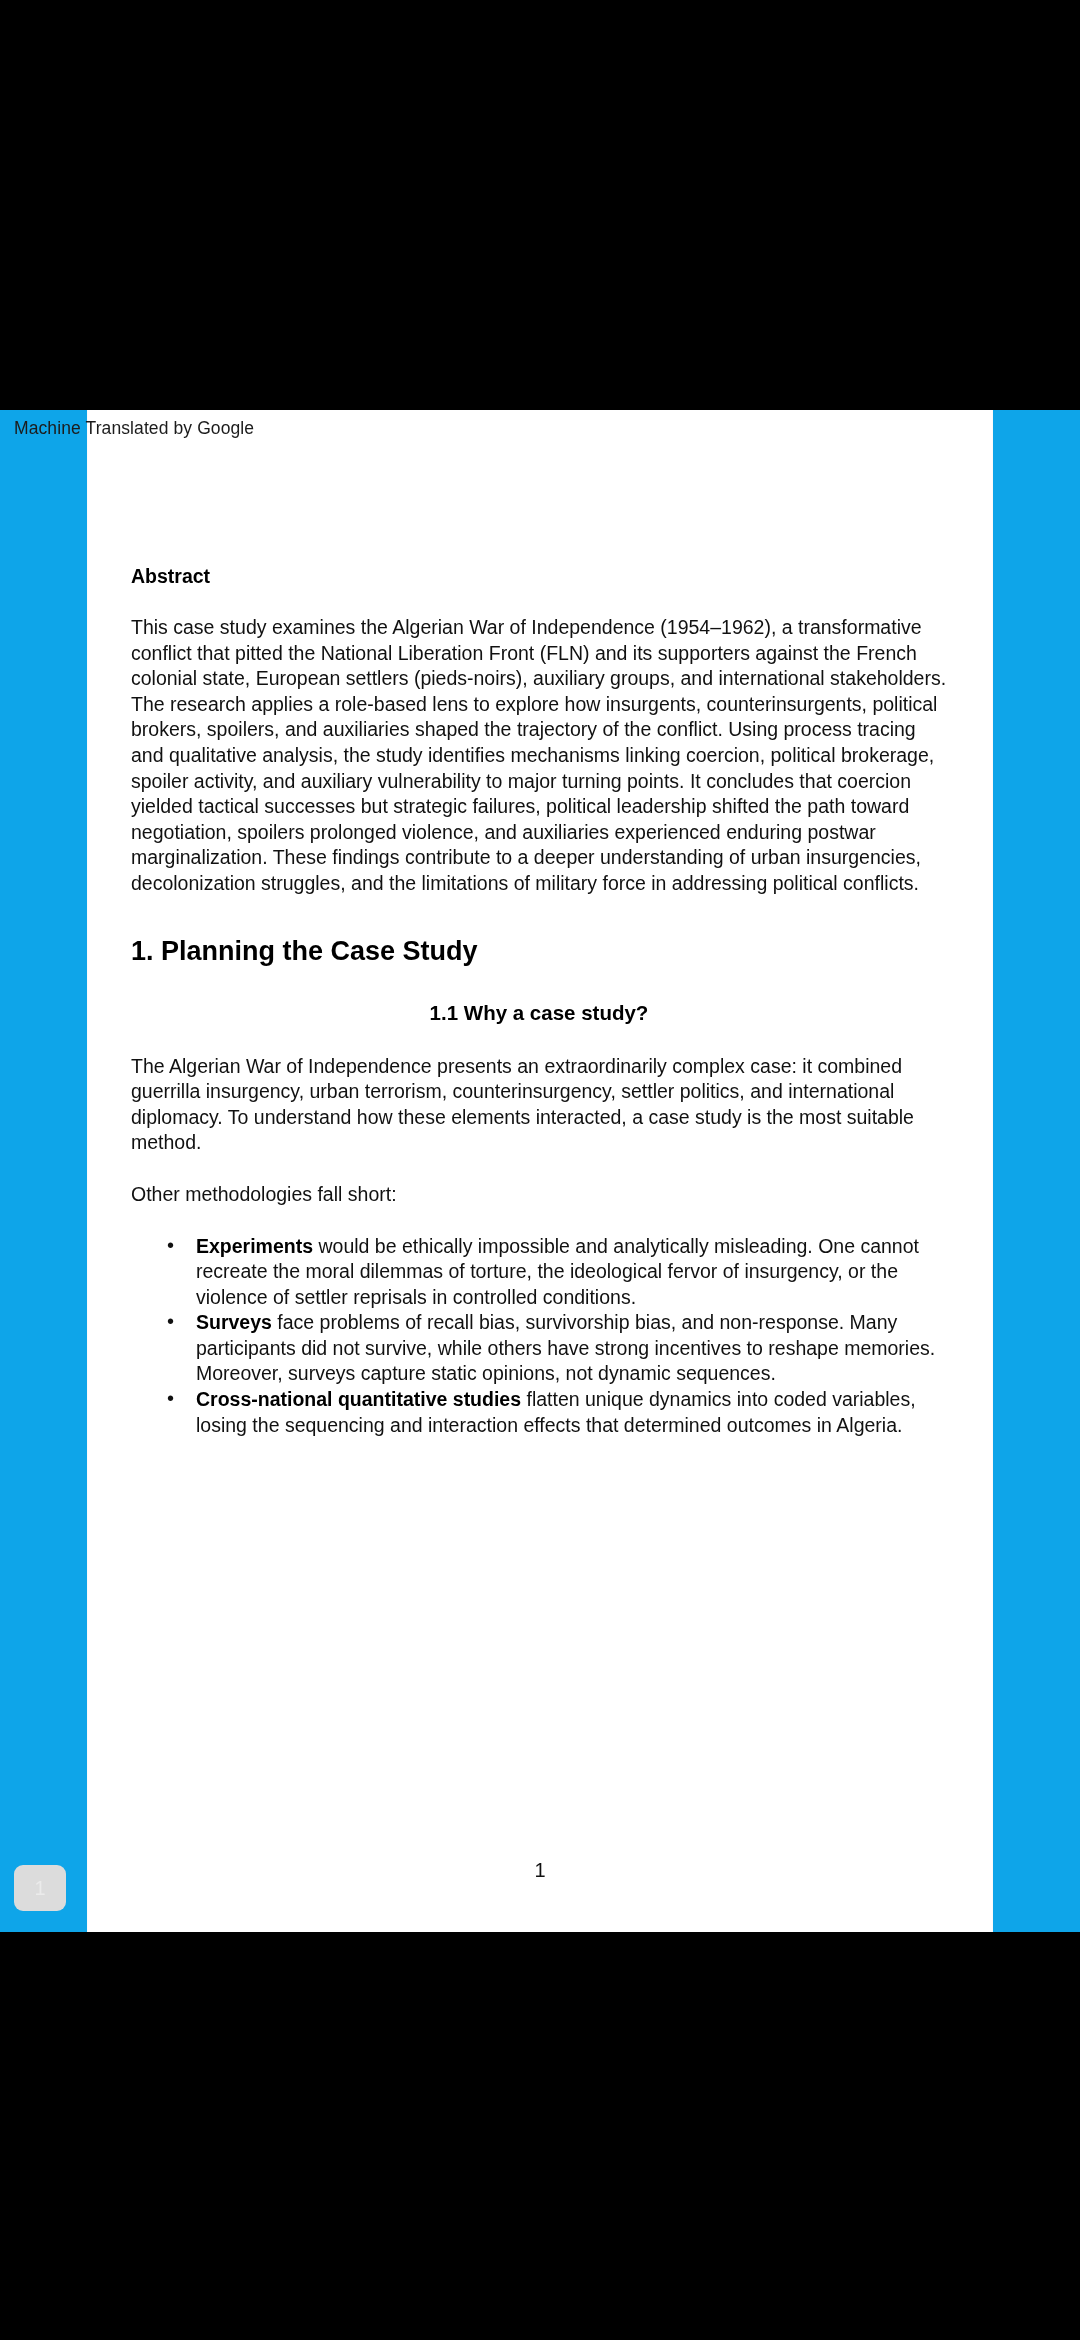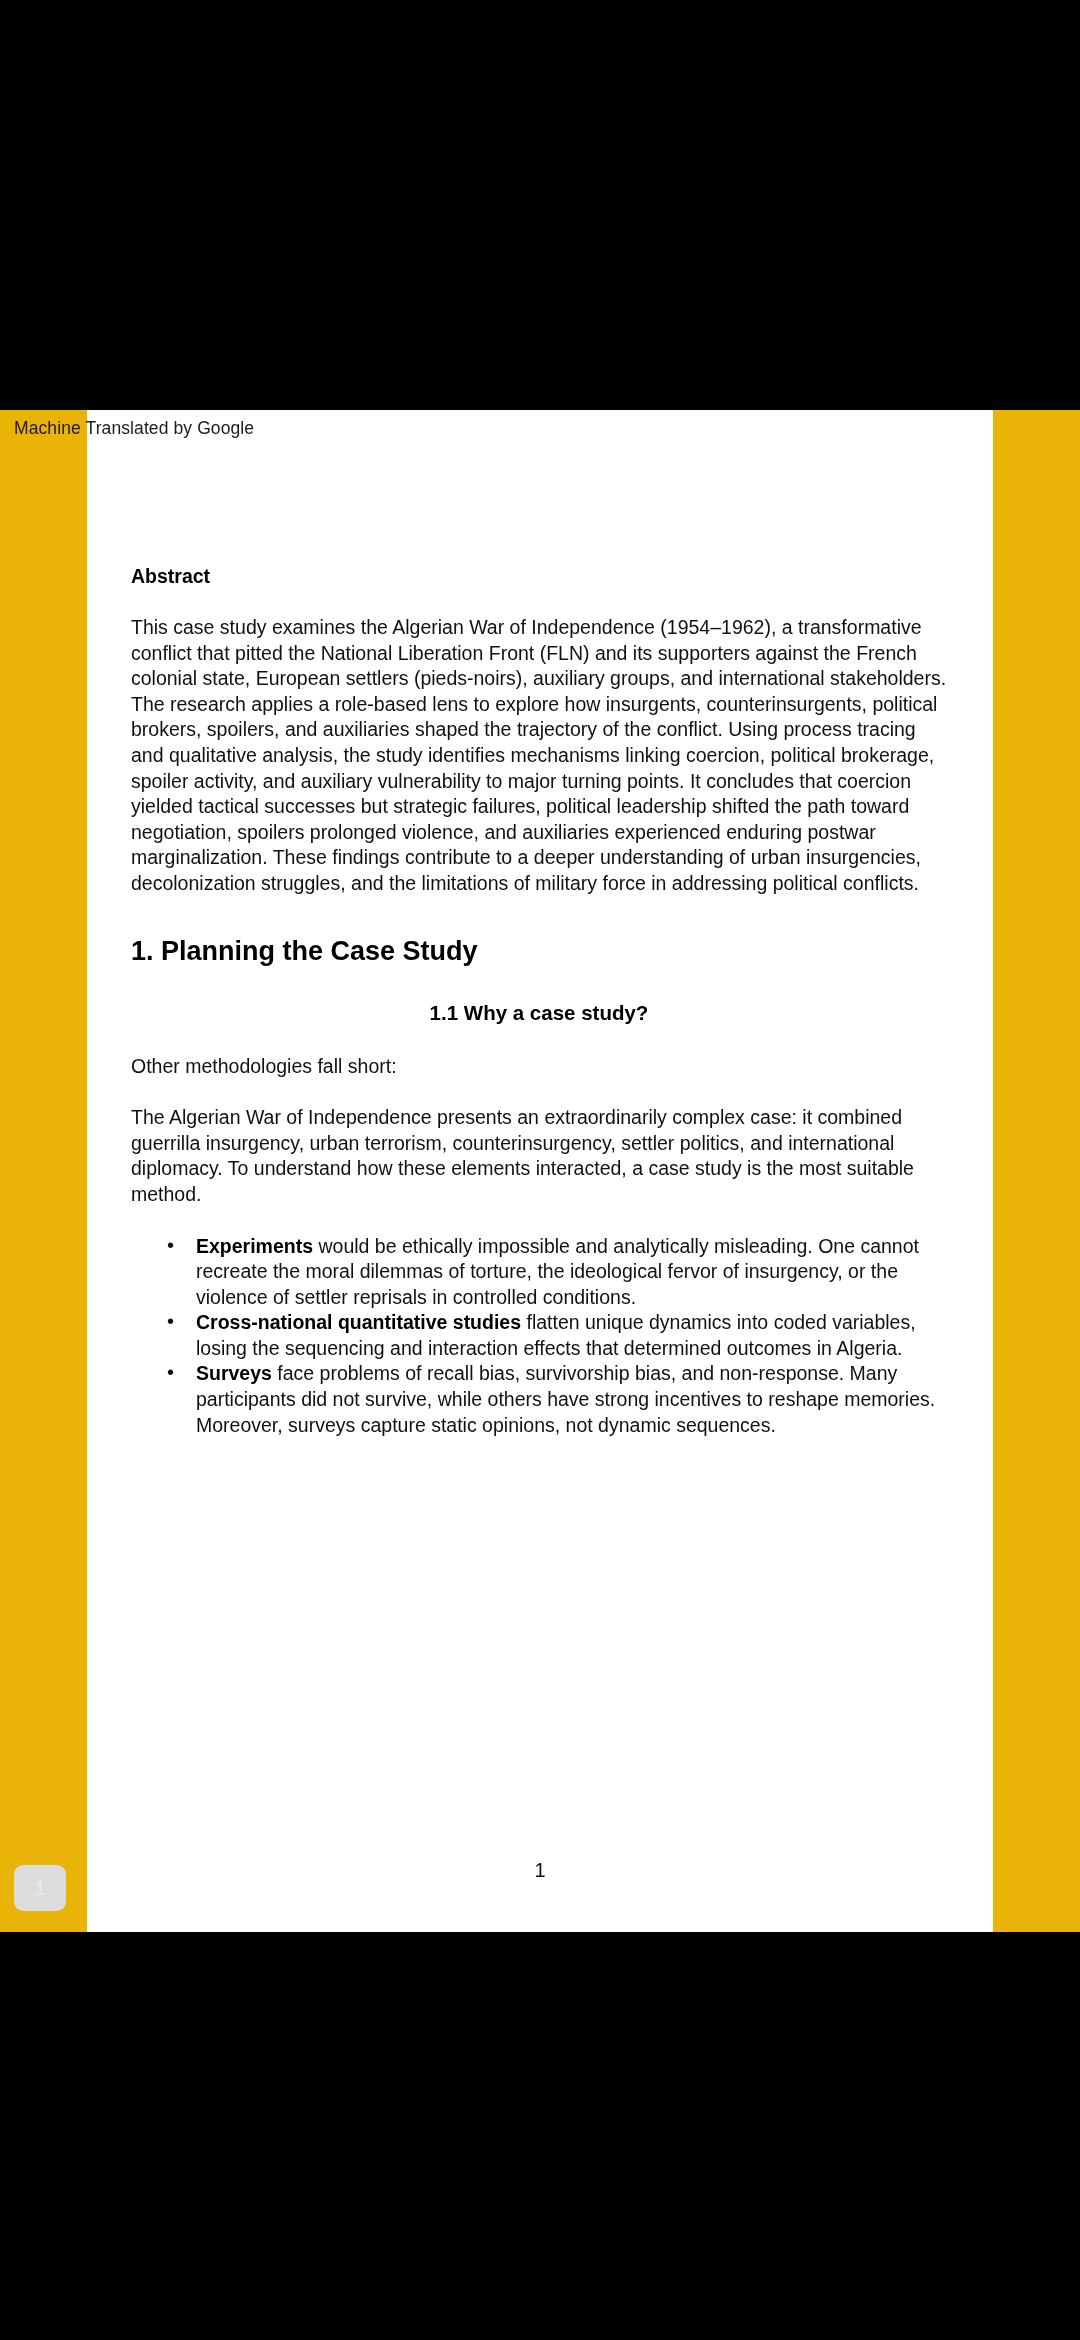--- a/index.html
+++ b/index.html
@@ -20,21 +20,21 @@
   .top-black {
     position:absolute; left:0; top:0;
     width:1080px; height:410px;
     background:#000;
   }
 
   
   .page {
     position:absolute; left:0; top:410px;
     width:1080px; height:1522px;
-    background:#eab308;
+    background:#0ea5e9;
   }
 
   
   .sheet {
     position:absolute; left:87px; top:0;
     width:906px; height:1522px;
     background:#ffffff;
     border-left:1px solid #fbfbfb;
     border-right:1px solid #fbfbfb;
   }
@@ -165,33 +165,33 @@
 
 
       <h2 class="abstract-label">Abstract</h2>
 
       <p class="body-text">This case study examines the Algerian War of Independence (1954–1962), a transformative conflict that pitted the National Liberation Front (FLN) and its supporters against the French colonial state, European settlers (pieds-noirs), auxiliary groups, and international stakeholders. The research applies a role-based lens to explore how insurgents, counterinsurgents, political brokers, spoilers, and auxiliaries shaped the trajectory of the conflict. Using process tracing and qualitative analysis, the study identifies mechanisms linking coercion, political brokerage, spoiler activity, and auxiliary vulnerability to major turning points. It concludes that coercion yielded tactical successes but strategic failures, political leadership shifted the path toward negotiation, spoilers prolonged violence, and auxiliaries experienced enduring postwar marginalization. These findings contribute to a deeper understanding of urban insurgencies, decolonization struggles, and the limitations of military force in addressing political conflicts.</p>
 
       <h2 class="section-title">1. Planning the Case Study</h2>
 
       <h3 class="subsection-title">1.1 Why a case study?</h3>
 
+      <p class="body-text">The Algerian War of Independence presents an extraordinarily complex case: it combined guerrilla insurgency, urban terrorism, counterinsurgency, settler politics, and international diplomacy. To understand how these elements interacted, a case study is the most suitable method.</p>
+
       <p class="body-text">Other methodologies fall short:</p>
-
-      <p class="body-text">The Algerian War of Independence presents an extraordinarily complex case: it combined guerrilla insurgency, urban terrorism, counterinsurgency, settler politics, and international diplomacy. To understand how these elements interacted, a case study is the most suitable method.</p>
 
       <ul class="reasons">
         <li>
           <b>Experiments</b><span> would be ethically impossible and analytically misleading. One cannot recreate the moral dilemmas of torture, the ideological fervor of insurgency, or the violence of settler reprisals in controlled conditions.</span>
         </li>
         <li>
-          <b>Cross-national quantitative studies</b><span> flatten unique dynamics into coded variables, losing the sequencing and interaction effects that determined outcomes in Algeria.</span>
+          <b>Surveys</b><span> face problems of recall bias, survivorship bias, and non-response. Many participants did not survive, while others have strong incentives to reshape memories. Moreover, surveys capture static opinions, not dynamic sequences.</span>
         </li>
         <li>
-          <b>Surveys</b><span> face problems of recall bias, survivorship bias, and non-response. Many participants did not survive, while others have strong incentives to reshape memories. Moreover, surveys capture static opinions, not dynamic sequences.</span>
+          <b>Cross-national quantitative studies</b><span> flatten unique dynamics into coded variables, losing the sequencing and interaction effects that determined outcomes in Algeria.</span>
         </li>
       </ul>
 
 
     </div>
 
     <div class="page-badge">1</div>
 
     <div class="page-number">1</div>
   </div>

